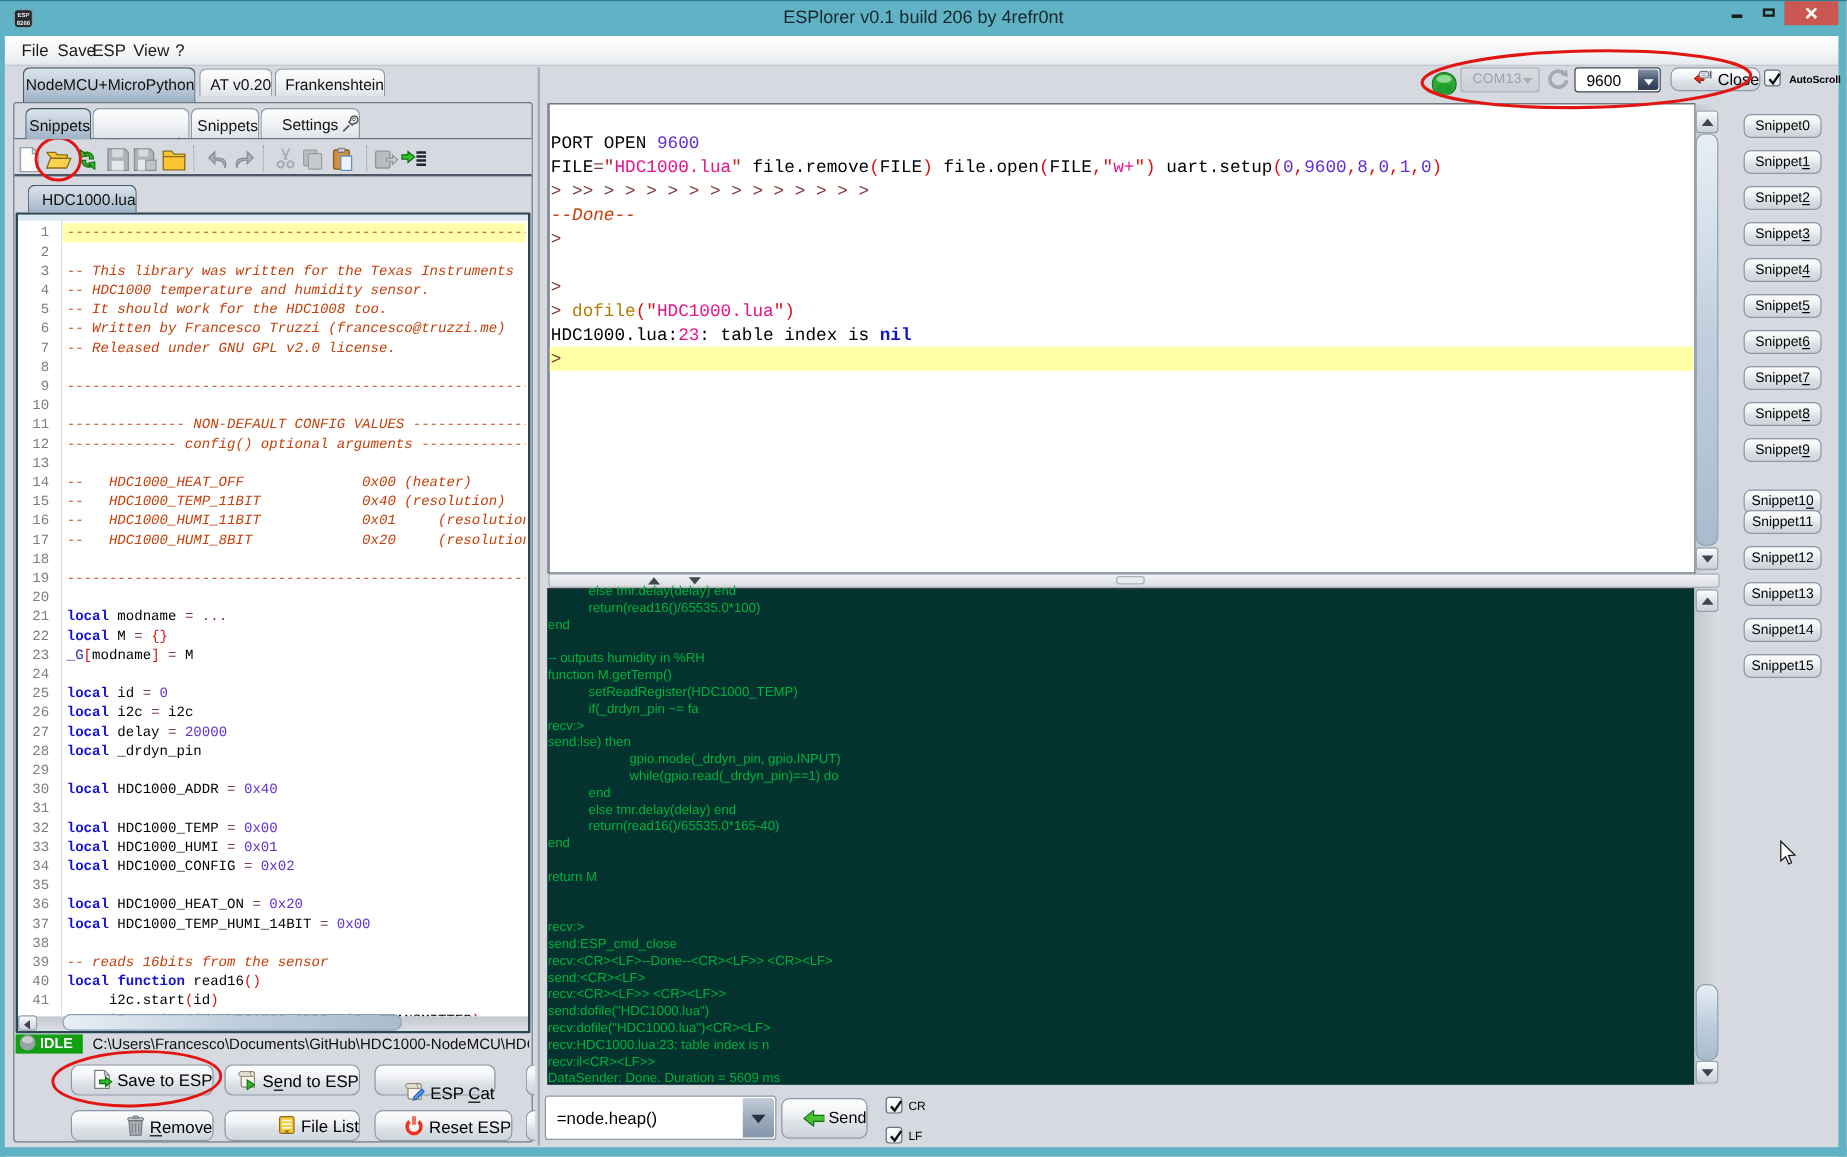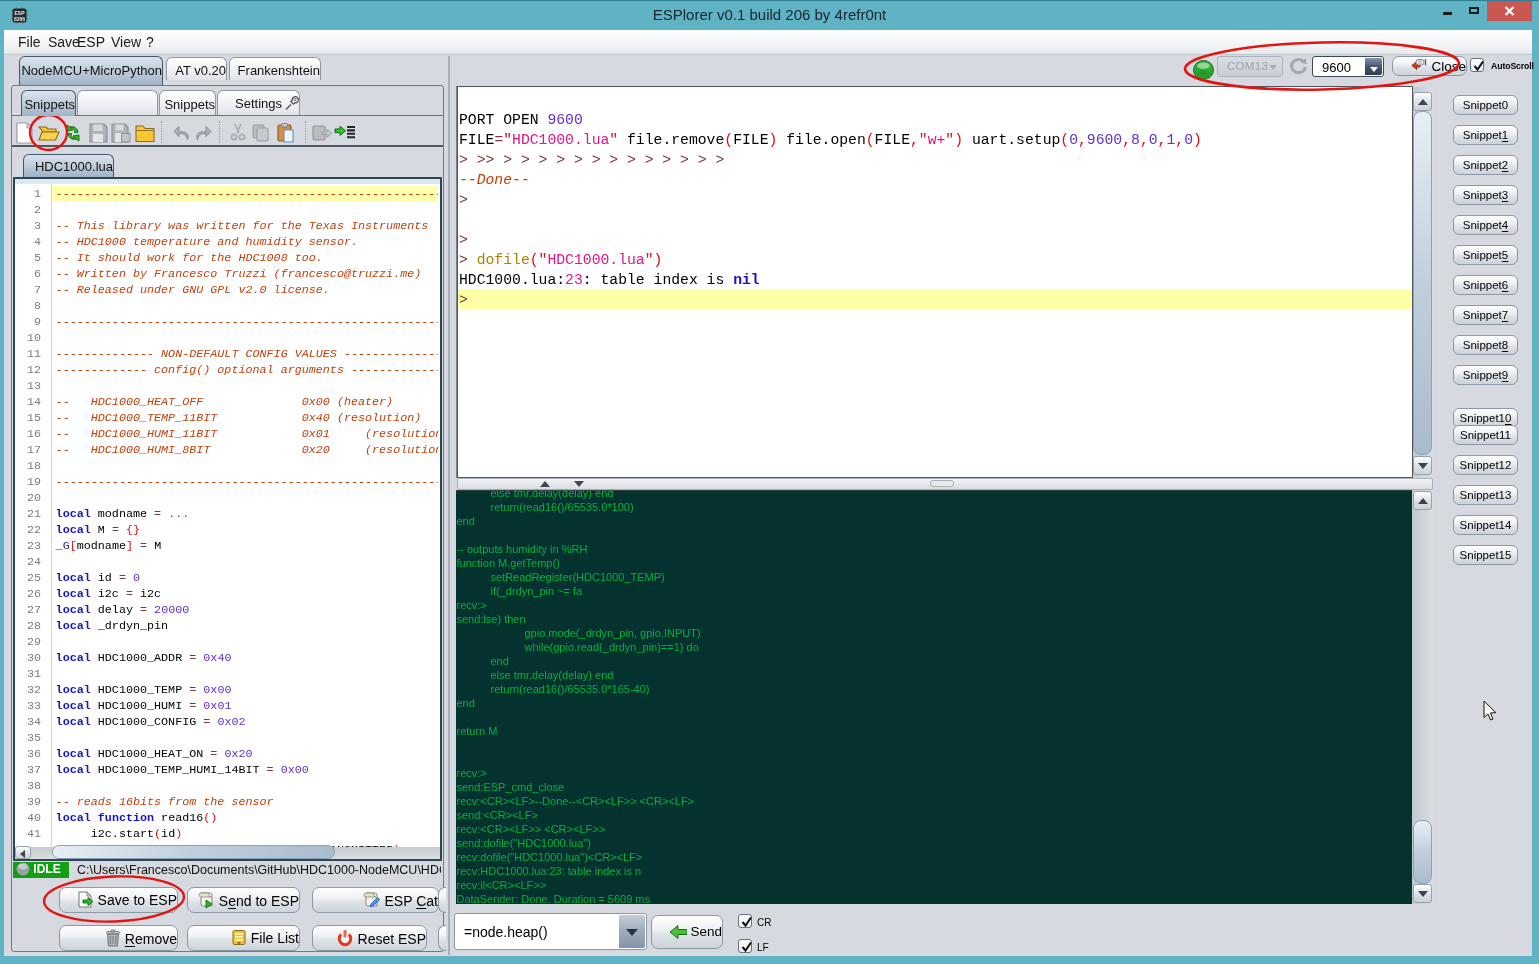--- a/index.html
+++ b/index.html
@@ -247,21 +247,21 @@
 <div class="nbtn abs" style="left:59px;top:887px;width:119px;height:26px;padding-top:3px"><svg width="17" height="17">
       <path d="M2,1 h8 l4,4 v11 h-12 z" fill="#fdfdfd" stroke="#777" stroke-width="1"></path>
       <path d="M10,1 l4,4 h-4 z" fill="#d8d8d8" stroke="#777" stroke-width="0.8"></path>
       <path d="M6,9 h5 v-2.6 l5,4.1 -5,4.1 v-2.6 h-5 z" fill="#2fb52f" stroke="#0c6e0c" stroke-width="0.9"></path>
     </svg> Save to ESP</div>
 <div class="nbtn abs" style="left:187px;top:887px;width:113px;height:26px;padding-top:3px"><svg width="17" height="18">
       <path d="M3,2 h9 a2,2 0 0 1 2,2 v11 h-9 a2,2 0 0 1 -2,-2 z" fill="#f7f5ec" stroke="#8a8574" stroke-width="1"></path>
       <path d="M3,2 a2,2 0 0 0 0,4 h10 a2,2 0 0 1 -2,-2 a2,2 0 0 0 -2,-2 z" fill="#e4e0d0" stroke="#8a8574" stroke-width="0.8"></path>
       <path d="M8,9 l6,4 -6,4 z" fill="#2fb52f" stroke="#0c6e0c" stroke-width="0.9"></path>
     </svg> S<u class="mn">e</u>nd to ESP</div>
-<div class="nbtn abs" style="left:312px;top:887px;width:127px;height:26px;padding-top:3px"><svg width="18" height="18">
+<div class="nbtn abs" style="left:312px;top:887px;width:101px;height:26px;padding-top:13px"><svg width="18" height="18">
       <path d="M3,2 h9 a2,2 0 0 1 2,2 v11 h-9 a2,2 0 0 1 -2,-2 z" fill="#f7f5ec" stroke="#8a8574" stroke-width="1"></path>
       <path d="M3,2 a2,2 0 0 0 0,4 h10 a2,2 0 0 1 -2,-2 a2,2 0 0 0 -2,-2 z" fill="#e4e0d0" stroke="#8a8574" stroke-width="0.8"></path>
       <path d="M8,13 l6.5,-6.5 2,2 -6.5,6.5 -2.6,0.6 z" fill="#5599ee" stroke="#1c5bb0" stroke-width="0.9"></path>
     </svg> ESP <u class="mn">C</u>at</div>
 <div class="nbtn abs" style="left:59px;top:925px;width:119px;height:26px;padding-top:3px"><svg width="16" height="18">
       <path d="M2.5,5 h11 l-1,12 h-9 z" fill="#aeb2b8" stroke="#70757c" stroke-width="1"></path>
       <rect x="1.5" y="2.5" width="13" height="2.2" rx="1" fill="#c4c8cd" stroke="#70757c" stroke-width="0.9"></rect>
       <rect x="5.8" y="1" width="4.4" height="1.8" rx="0.8" fill="#c4c8cd" stroke="#70757c" stroke-width="0.9"></rect>
       <path d="M5.3,7 v8 M8,7 v8 M10.7,7 v8" stroke="#80858c" stroke-width="1.1"></path>
     </svg> <u class="mn">R</u>emove</div>

